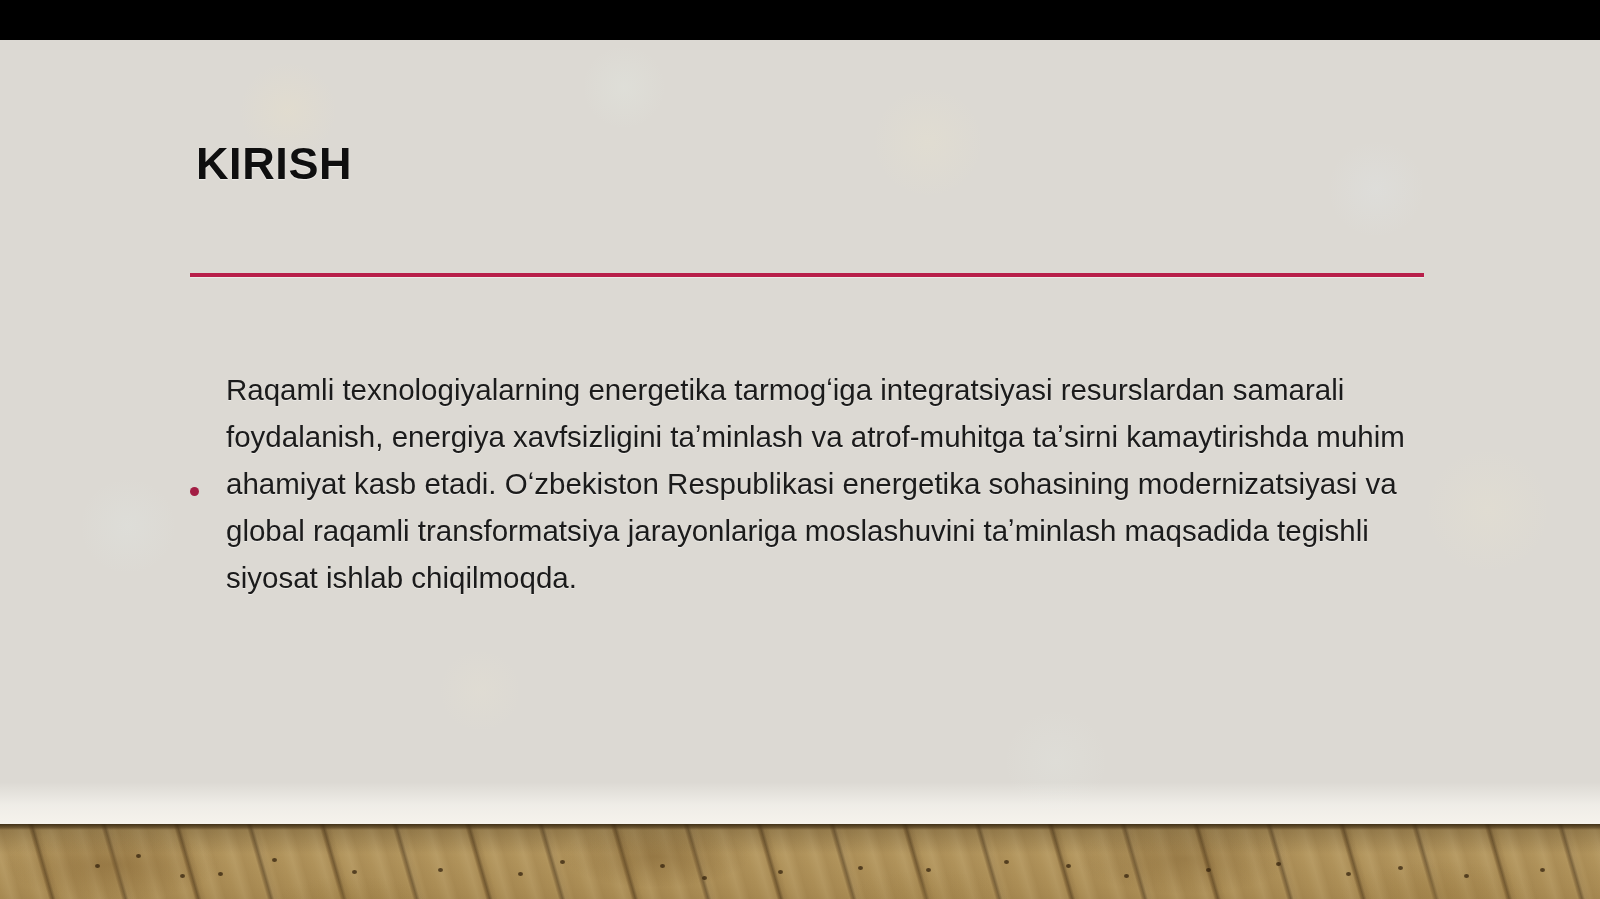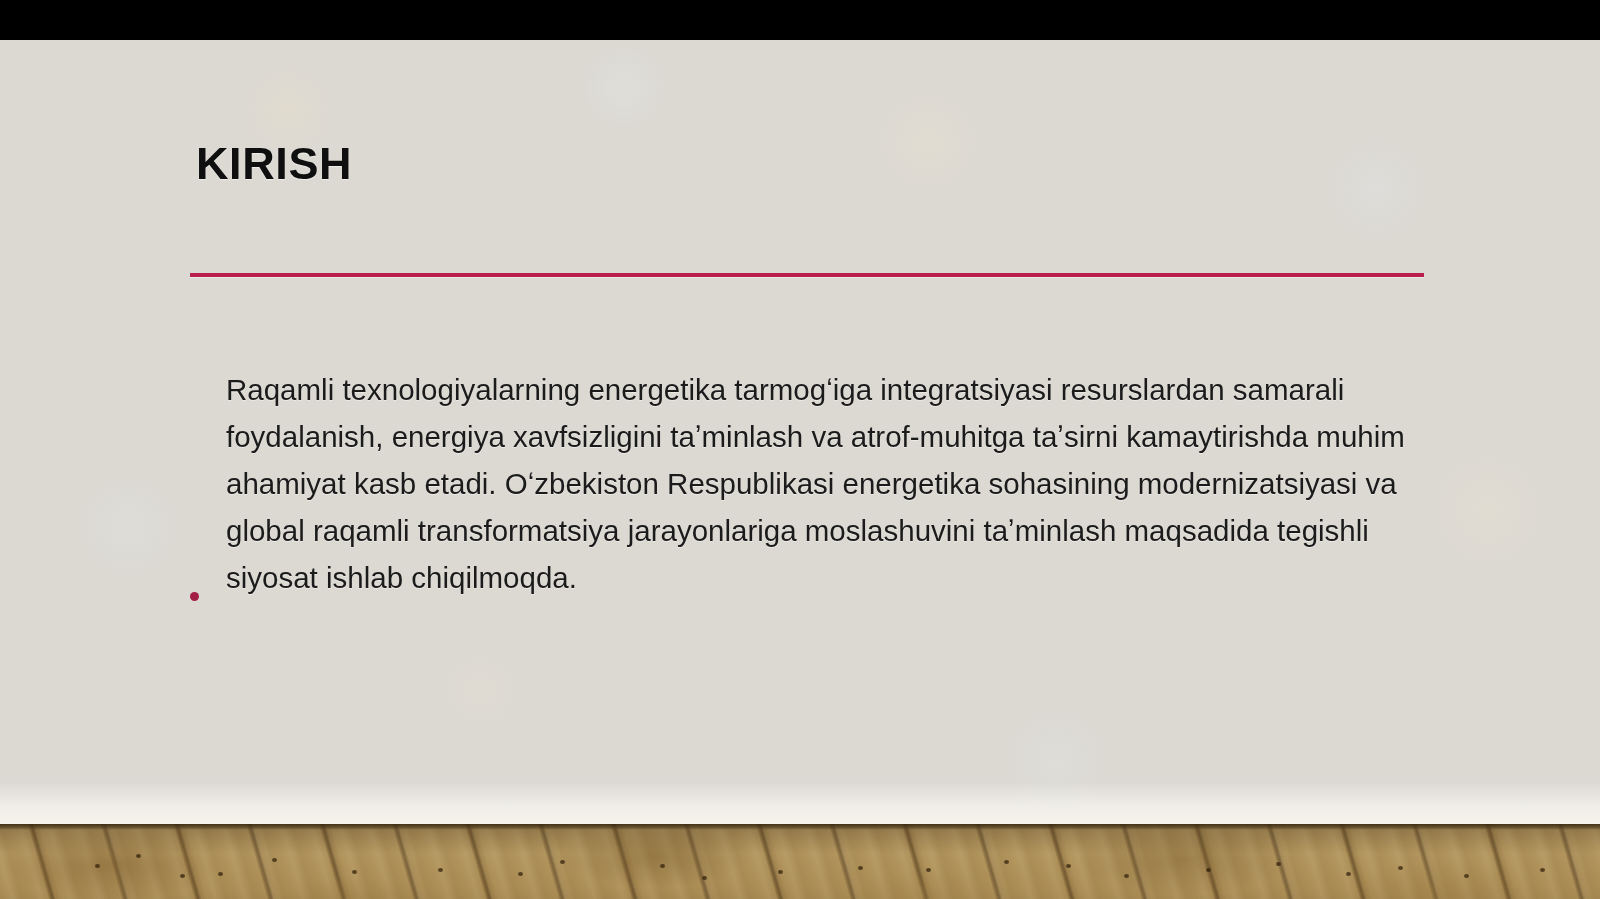--- a/index.html
+++ b/index.html
@@ -173,21 +173,21 @@
   .body-list {
     position: absolute;
     left: 190px;
     top: 326px;
     width: 1245px;
   }
 
   .bullet-item {
     position: relative;
     display: flex;
-    align-items: flex-end;
+    align-items: center;
     margin-bottom: 22px;
   }
   .bullet-dot {
     flex: 0 0 auto;
     width: 36px;
     padding-top: 15px;
     display: flex;
     justify-content: flex-start;
   }
   .bullet-dot span {

